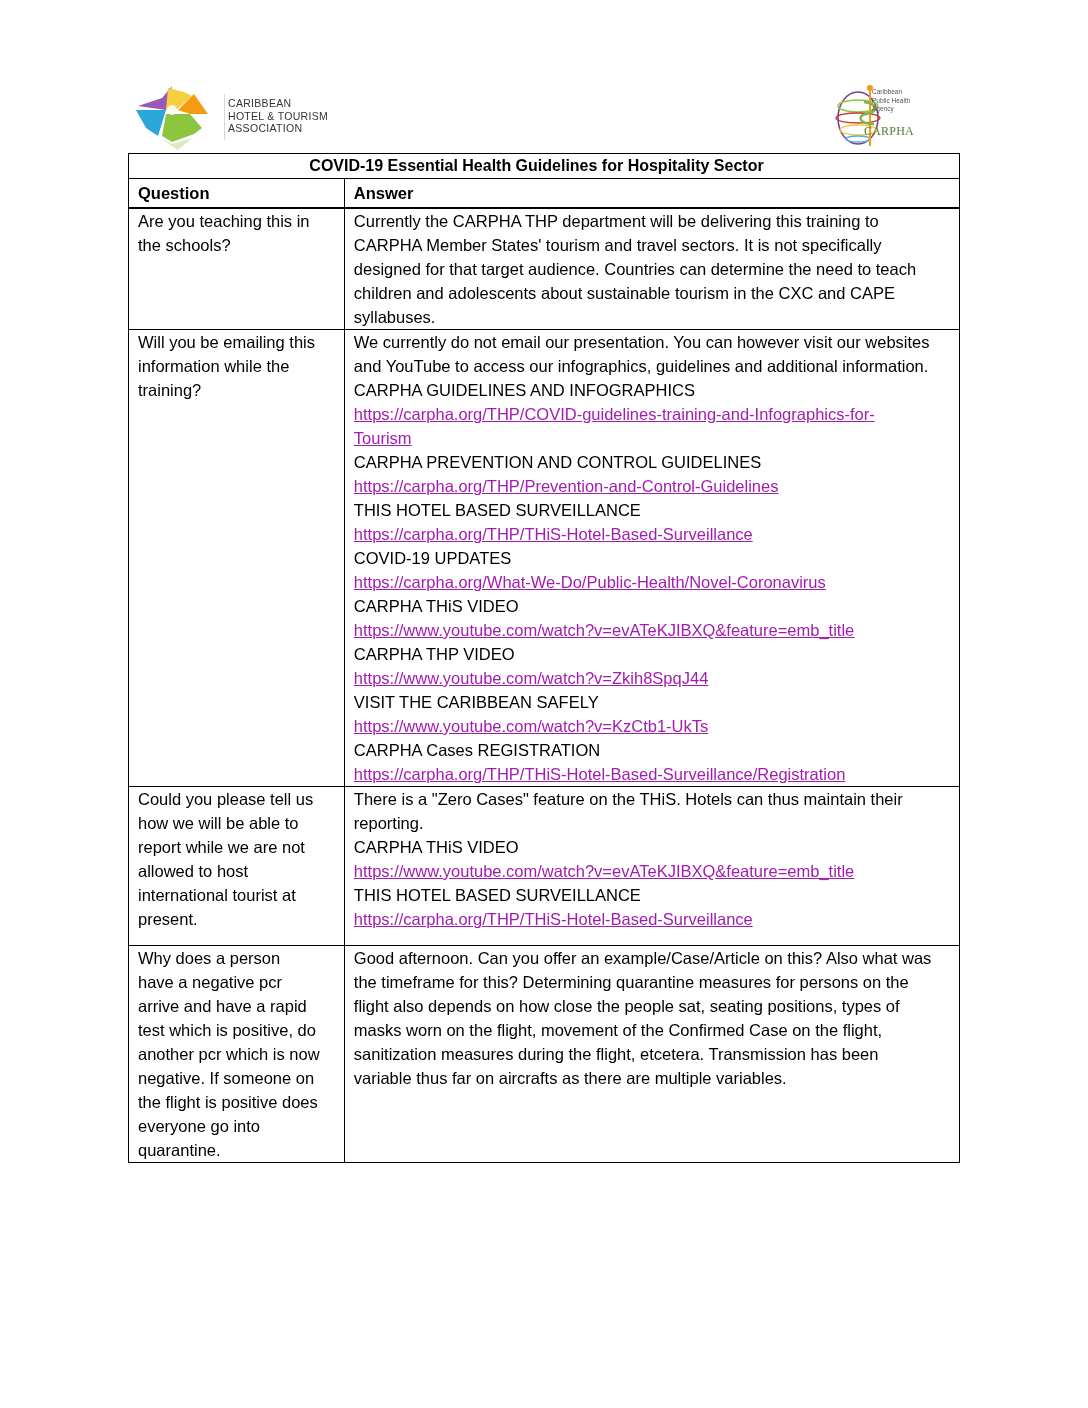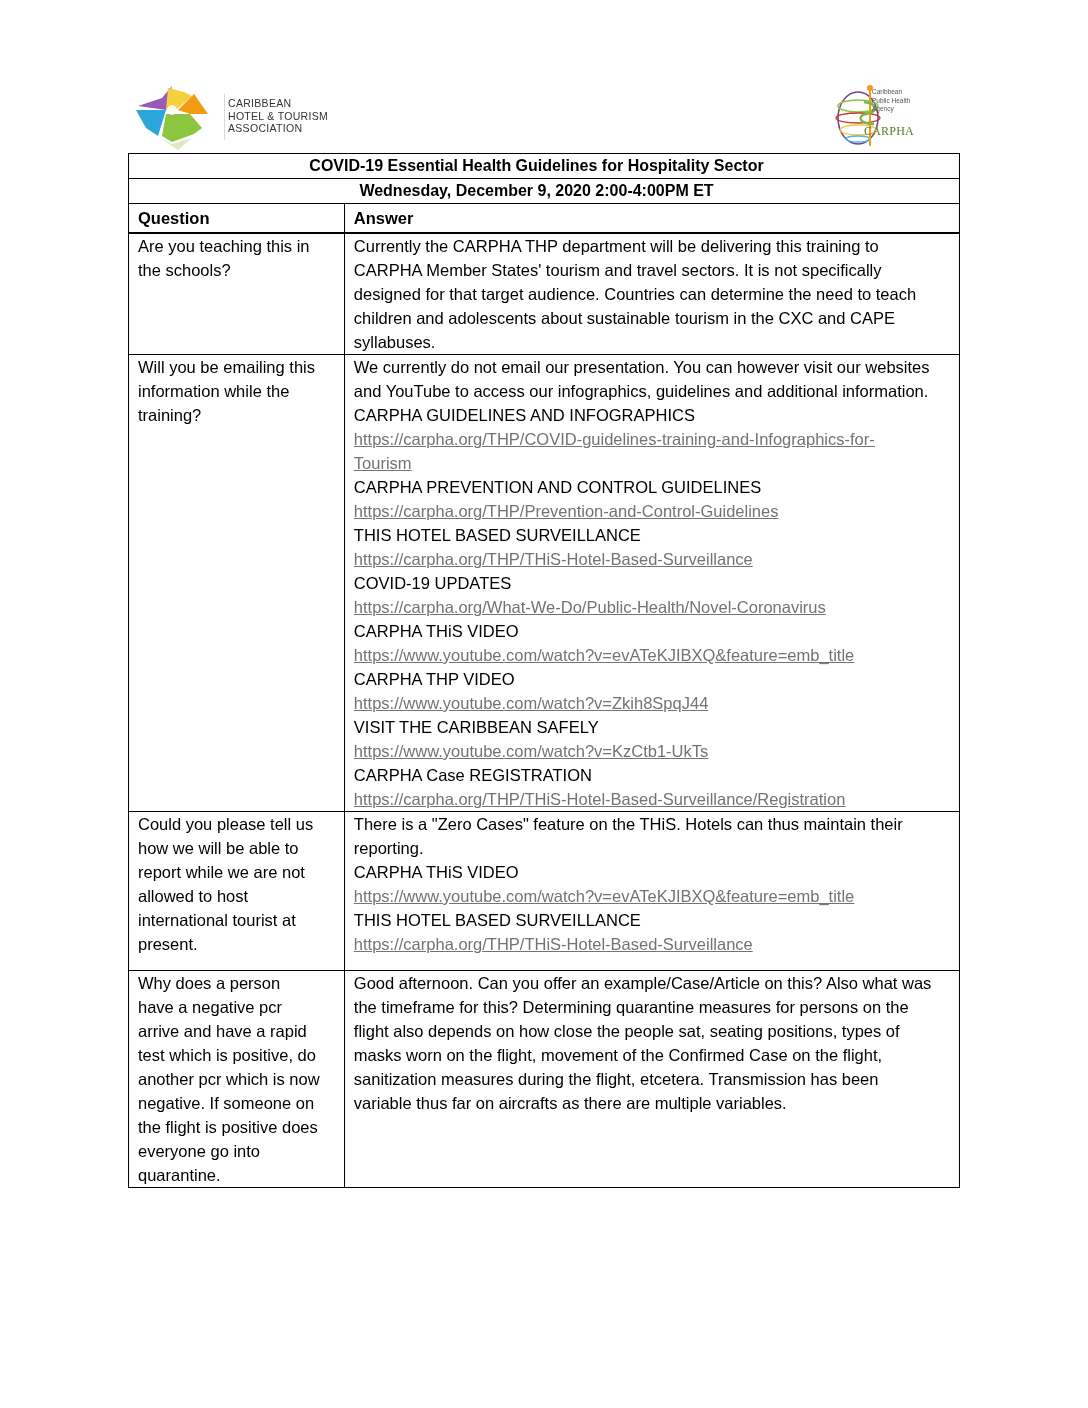--- a/index.html
+++ b/index.html
@@ -30,21 +30,21 @@
   .qa-table td {
     border: 1px solid #000; vertical-align: top; padding: 0 24px 0 9px;
   }
   .qa-table .title-cell { text-align: center; font-weight: bold; height: 23px; line-height: 24px; font-size: 16px; }
   .qa-table .head-cell { font-weight: bold; height: 26px; line-height: 28px; }
   .qa-table tr.head-row td { border-bottom: 2px solid #000; }
   .qa-table tr.thick-bottom td { border-bottom: 2px solid #000; }
   .col-q { width: 207px; }
   .col-a { width: 590px; }
   .line { display: block; white-space: nowrap; }
-  .link { color: #737373; text-decoration: underline; display: block; white-space: nowrap; }
+  .link { color: #a21caf; text-decoration: underline; display: block; white-space: nowrap; }
   .para { display: block; }
 </style>
 </head>
 <body>
 
 <div class="page">
 
   <div class="logo-chta">
     <svg class="mark" viewBox="0 0 82 66">
       <path d="M6 22 L30 14 L40 2 L34 26 Z" fill="#9b59b6"></path>
@@ -84,23 +84,20 @@
 
   <table class="qa-table">
     <colgroup>
       <col class="col-q">
       <col class="col-a">
     </colgroup>
     <tbody>
         <tr>
       <td colspan="2" class="title-cell">COVID-19 Essential Health Guidelines for Hospitality Sector</td>
     </tr>
-    <tr>
-      <td colspan="2" class="title-cell">Wednesday, December 9, 2020 2:00-4:00PM ET</td>
-    </tr>
     <tr class="head-row">
       <td class="head-cell">Question</td>
       <td class="head-cell">Answer</td>
     </tr>
 
     <tr>
       <td>
             <span class="para">Are you teaching this in the schools?</span>
           </td>
       <td>
@@ -122,21 +119,21 @@
         <span class="line">THIS HOTEL BASED SURVEILLANCE</span>
         <a class="link">https://carpha.org/THP/THiS-Hotel-Based-Surveillance</a>
         <span class="line">COVID-19 UPDATES</span>
         <a class="link">https://carpha.org/What-We-Do/Public-Health/Novel-Coronavirus</a>
         <span class="line">CARPHA THiS VIDEO</span>
         <a class="link">https://www.youtube.com/watch?v=evATeKJIBXQ&amp;feature=emb_title</a>
         <span class="line">CARPHA THP VIDEO</span>
         <a class="link">https://www.youtube.com/watch?v=Zkih8SpqJ44</a>
         <span class="line">VISIT THE CARIBBEAN SAFELY</span>
         <a class="link">https://www.youtube.com/watch?v=KzCtb1-UkTs</a>
-        <span class="line">CARPHA Case REGISTRATION</span>
+        <span class="line">CARPHA Cases REGISTRATION</span>
         <a class="link">https://carpha.org/THP/THiS-Hotel-Based-Surveillance/Registration</a>
       </td>
     </tr>
 
 
     <tr>
       <td style="height:158px">
             <span class="para">Could you please tell us how we will be able to report while we are not allowed to host international tourist at present.</span>
           </td>
       <td>

